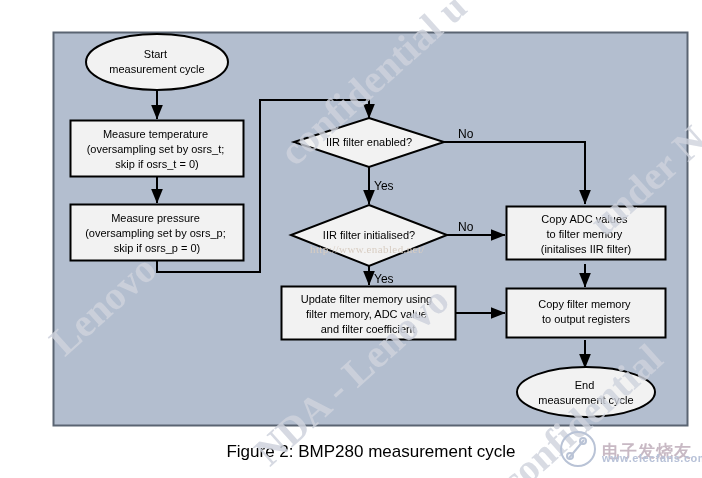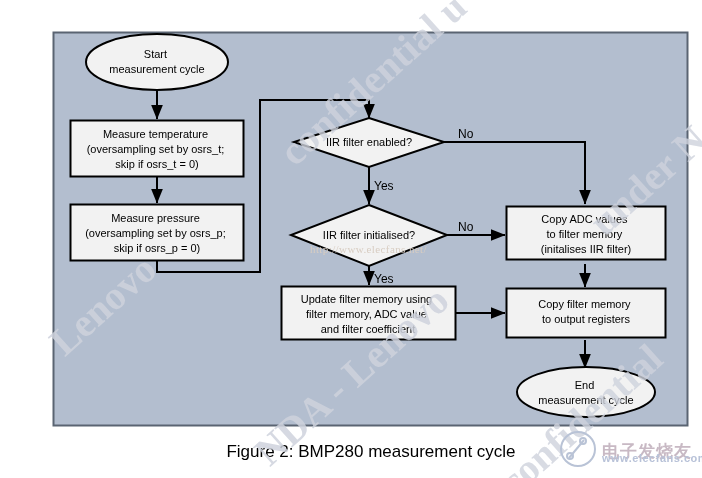--- a/index.html
+++ b/index.html
@@ -215,21 +215,21 @@
 
     <text class="caption" x="351" y="457" text-anchor="middle">Figure 2: BMP280 measurement cycle</text>
   </svg>
 
   <div class="wm wm-a">Lenovo</div>
   <div class="wm wm-b">NDA - Lenovo</div>
   <div class="wm wm-c">confidential u</div>
   <div class="wm wm-d">confidential</div>
   <div class="wm wm-e">under N</div>
   <div class="wm wm-f">vo</div>
-  <div class="wm-url">http://www.elecfans.net/</div>
+  <div class="wm-url">http://www.enabled.net/</div>
 
   <div class="logo">
     <svg width="40" height="42" viewBox="0 0 40 42">
       <circle cx="20" cy="21" r="17" fill="none" stroke="#b9c3d6" stroke-width="2"></circle>
       <path d="M11,30 L26,12" stroke="#b9c3d6" stroke-width="2" fill="none"></path>
       <circle cx="12" cy="28" r="3" fill="none" stroke="#b9c3d6" stroke-width="2"></circle>
       <circle cx="25" cy="13" r="3" fill="none" stroke="#b9c3d6" stroke-width="2"></circle>
     </svg>
     <div class="cn">电子发烧友</div>
     <div class="url">www.elecfans.com</div>

